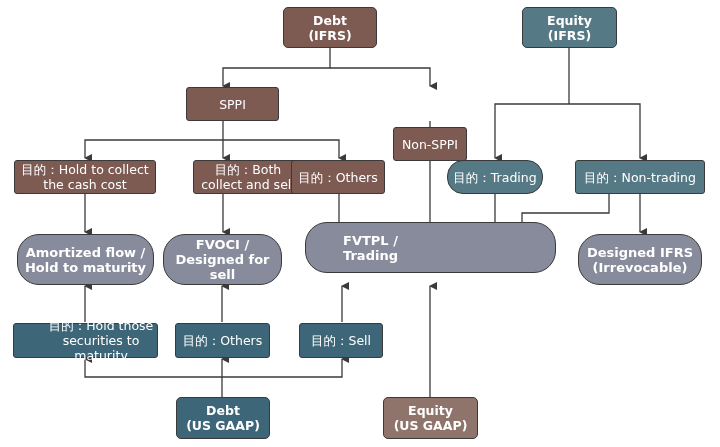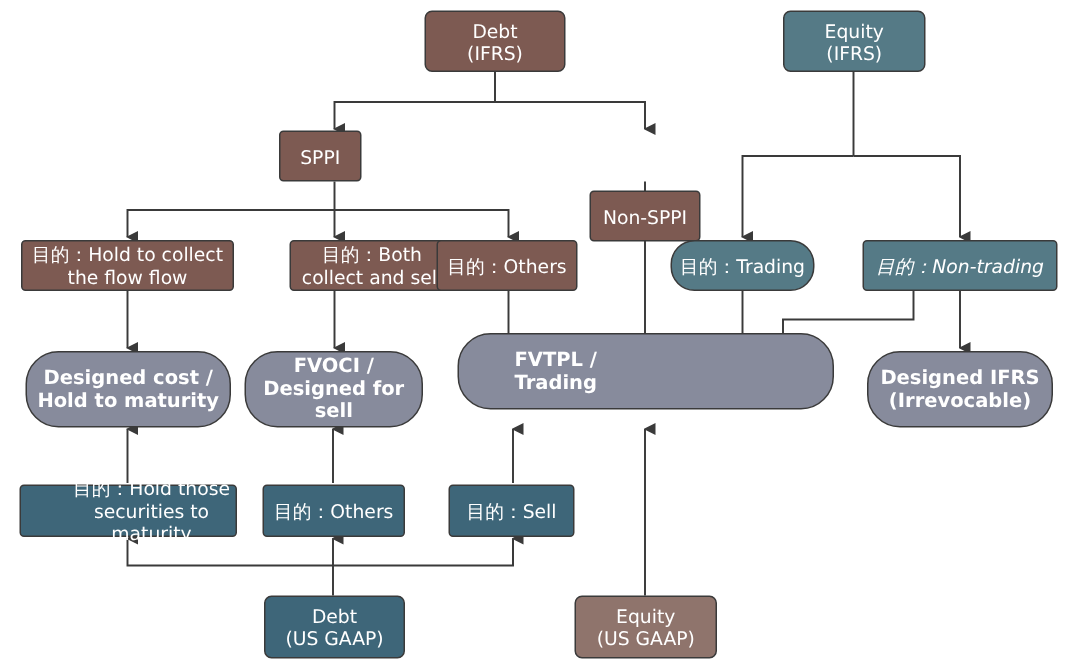--- a/index.html
+++ b/index.html
@@ -8,21 +8,21 @@
     svg.edges { position: absolute; left: 0; top: 0; width: 720px; height: 447px; }
     .node { position: absolute; box-sizing: border-box; border: 1.3px solid #3a3a3a;
             color: #ffffff; display: flex; align-items: center; justify-content: center;
             text-align: center; font-size: 12.5px; line-height: 15px; white-space: pre-line; }
     .brown { background: #7d5a52; }
     .brown-light { background: #8f746c; }
     .teal-light { background: #557a86; }
     .teal-dark { background: #3e6679; }
     .grey { background: #878b9c; font-weight: bold; font-size: 13px; }
     .rect { border-radius: 3px; }
-    .pill { border-radius: 5px; }
+    .pill { border-radius: 5px; font-weight: bold; }
     .pill-lg { border-radius: 22px; }
   </style>
 </head>
 <body>
 
 <svg class="edges" viewBox="0 0 720 447">
   <defs>
     <marker id="arr" markerWidth="8" markerHeight="8" refX="4" refY="7" orient="auto" markerUnits="userSpaceOnUse">
       <path d="M0,0 L8,0 L4,8 z" fill="#3a3a3a"></path>
     </marker>
@@ -65,32 +65,32 @@
 
     <path d="M430,397 V286" marker-end="url(#arrUp)"></path>
   </g>
 </svg>
 
 <div class="node brown pill" style="left:283px; top:7px; width:94px; height:41px;">Debt
 (IFRS)</div>
 <div class="node teal-light pill" style="left:522px; top:7px; width:95px; height:41px;">Equity
 (IFRS)</div>
 
-<div class="node brown rect" style="left:186px; top:87px; width:55px; height:34px;">SPPI</div>
+<div class="node brown rect" style="left:186px; top:87px; width:93px; height:34px;">SPPI</div>
 <div class="node brown rect" style="left:393px; top:87px; width:74px; height:34px;margin-top:40px;">Non-SPPI</div>
 
 <div class="node brown rect" style="left:14px; top:160px; width:142px; height:34px;">目的：Hold to collect
-the flow flow</div>
+the cash cost</div>
 <div class="node brown rect" style="left:169px; top:160px; width:110px; height:34px;margin-left:24px;">目的：Both
 collect and sell</div>
 <div class="node brown rect" style="left:291px; top:160px; width:94px; height:34px;">目的：Others</div>
 <div class="node teal-light rect" style="left:447px; top:160px; width:96px; height:34px;border-radius:16px;">目的：Trading</div>
-<div class="node teal-light rect" style="left:575px; top:160px; width:130px; height:34px;font-style:italic;">目的：Non-trading</div>
+<div class="node teal-light rect" style="left:575px; top:160px; width:130px; height:34px;">目的：Non-trading</div>
 
-<div class="node grey pill-lg" style="left:17px; top:234px; width:137px; height:51px;">Designed cost /
+<div class="node grey pill-lg" style="left:17px; top:234px; width:137px; height:51px;">Amortized flow /
 Hold to maturity</div>
 <div class="node grey pill-lg" style="left:163px; top:234px; width:119px; height:51px;">FVOCI /
 Designed for sell</div>
 <div class="node grey pill-lg" style="left:305px; top:222px; width:251px; height:51px; padding-right:120px;">FVTPL /
 Trading</div>
 <div class="node grey pill-lg" style="left:578px; top:234px; width:124px; height:51px;">Designed IFRS
 (Irrevocable)</div>
 
 <div class="node teal-dark rect" style="left:13px; top:323px; width:145px; height:35px;padding-left:31px;">目的：Hold those
 securities to maturity</div>

